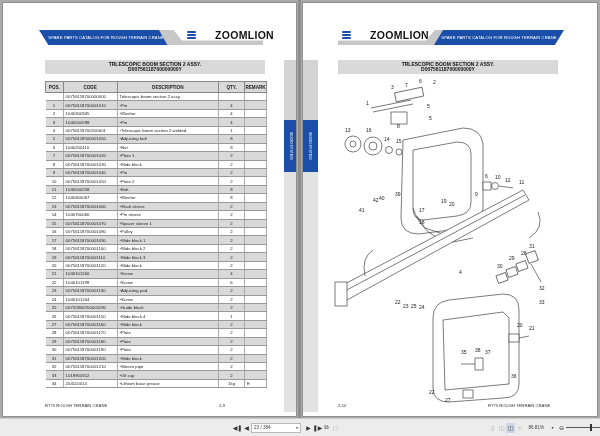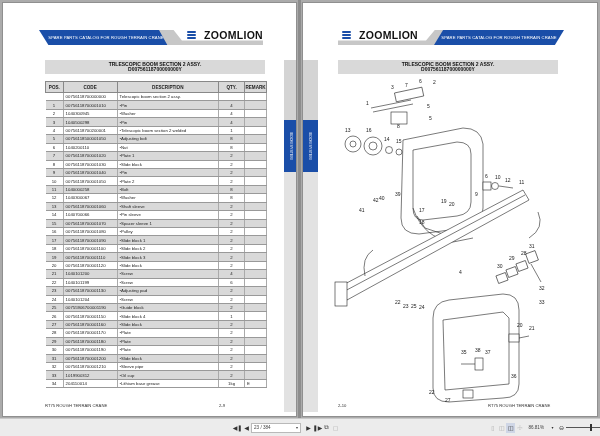--- a/index.html
+++ b/index.html
@@ -8,21 +8,21 @@
   .page { position: absolute; top: 2px; background: #fff; border: 1px solid #8f8f8f; overflow: hidden; }
   .page-left { left: 2px; width: 295px; height: 415px; }
   .page-right { left: 302px; width: 296px; height: 415px; }
 
   .hdr-band { position: absolute; top: 27px; height: 15px; background: #1a4ea8; color: #fff; font-size: 4.2px; display: flex; align-items: center; justify-content: center; letter-spacing: 0.1px; }
   .hdr-band-left { left: 36px; width: 134px; clip-path: polygon(0 0, 93% 0, 100% 100%, 7% 100%); }
   .hdr-band-right { left: 131px; width: 130px; clip-path: polygon(7% 0, 100% 0, 93% 100%, 0 100%); }
   .hdr-grey { position: absolute; top: 27px; height: 15px; background: #c7c7c7; }
   .hdr-grey-left { left: 156px; width: 104px; clip-path: polygon(0 0, 14% 0, 22% 70%, 100% 70%, 100% 100%, 8% 100%); }
   .hdr-grey-right { left: 35px; width: 110px; clip-path: polygon(0 70%, 80% 70%, 88% 0, 100% 0, 92% 100%, 0 100%); }
-  .logo { position: absolute; top: 26px; display: flex; align-items: center; gap: 8px; font-weight: bold; font-size: 10.5px; color: #111; letter-spacing: 0.3px; }
+  .logo { position: absolute; top: 26px; display: flex; align-items: center; gap: 19px; font-weight: bold; font-size: 10.5px; color: #111; letter-spacing: 0.3px; }
   .logo-left { left: 184px; }
   .logo-right { left: 39px; }
   .logo-mark { width: 9px; height: 8px; position: relative; }
   .logo-mark span { position: absolute; left: 0; width: 9px; height: 2px; background: #1a4ea8; border-radius: 1px; }
 
   .title-bar { position: absolute; top: 57px; height: 14px; background: #d9d9d9; text-align: center; font-weight: bold; font-size: 5px; line-height: 5.4px; padding-top: 2px; color: #111; }
   .title-bar-left { left: 42px; width: 220px; }
   .title-bar-right { left: 35px; width: 220px; }
 
   table.parts { position: absolute; left: 42px; top: 78px; width: 222px; border-collapse: collapse; font-size: 4.3px; color: #222; }

